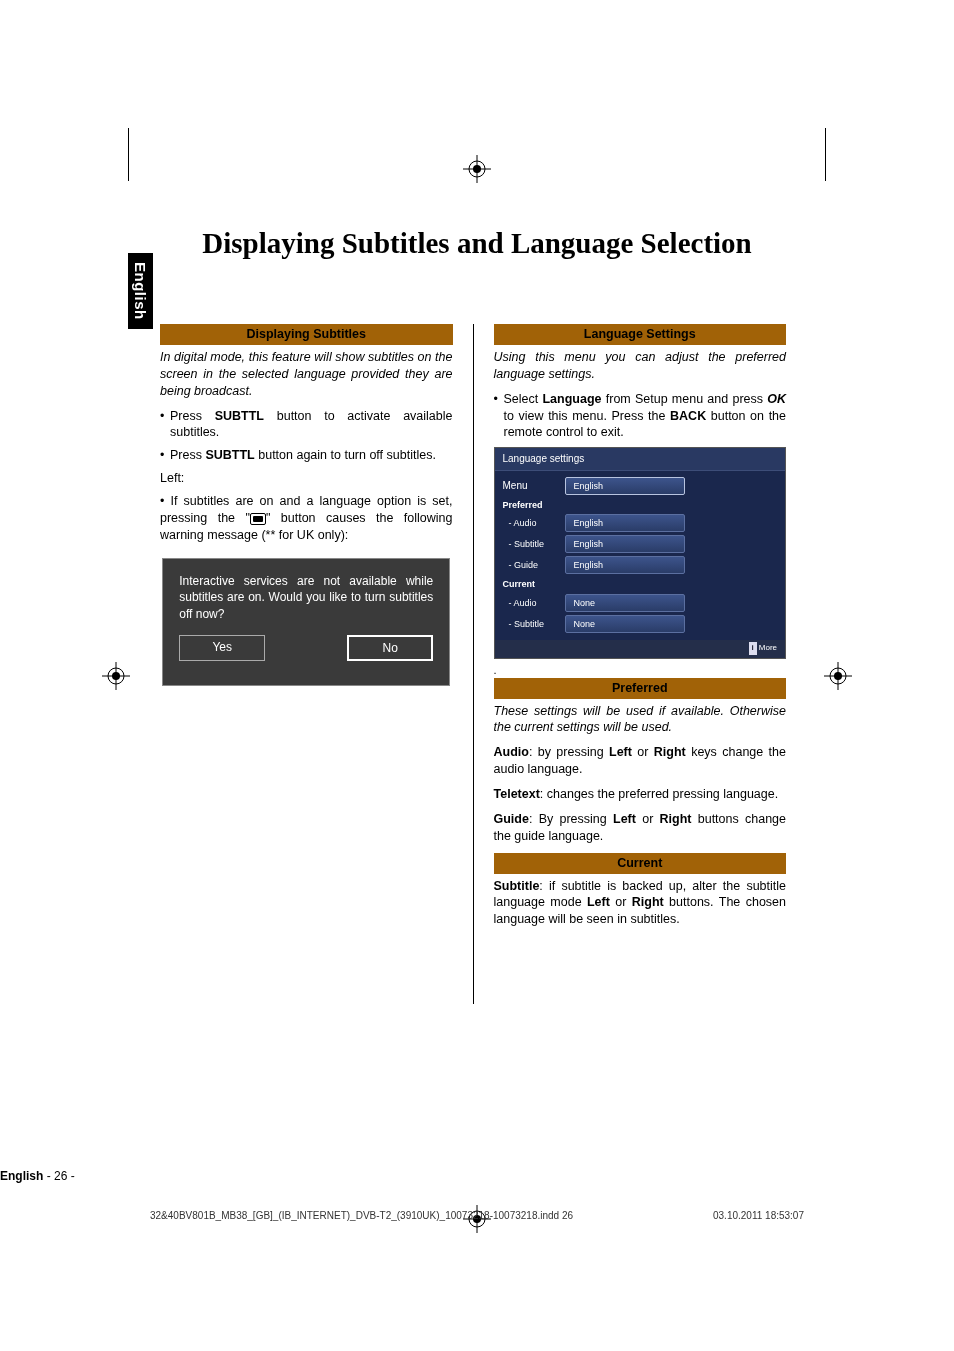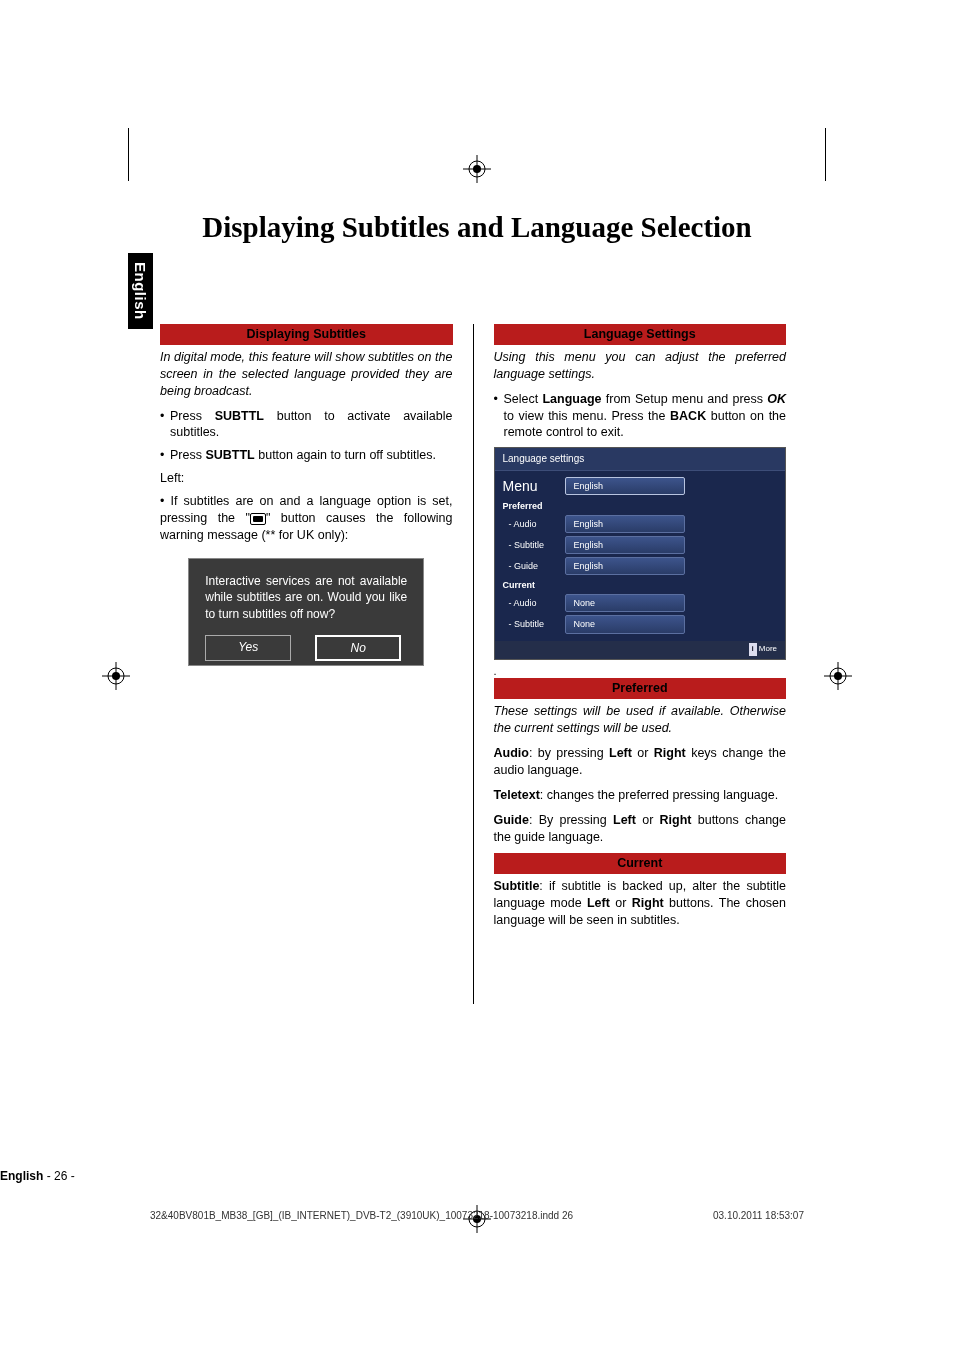--- a/index.html
+++ b/index.html
@@ -30,21 +30,21 @@
     color: #fff;
     writing-mode: vertical-rl;
     font-weight: bold;
     font-size: 15px;
     padding: 9px 4px;
     letter-spacing: 0.5px;
   }
 
   .page-title {
     position: absolute;
-    top: 211px;
+    top: 227px;
     left: 0;
     width: 100%;
     text-align: center;
     font-family: "Times New Roman", serif;
     font-size: 29px;
     font-weight: bold;
   }
 
   .crop-border-v {
     position: absolute;
@@ -67,55 +67,54 @@
     font-size: 12.5px;
     line-height: 1.35;
     text-align: justify;
   }
   .divider {
     width: 1px;
     border-left: 1px solid #000;
     min-height: 680px;
   }
   .section-heading {
-    background: #b91c1c;
+    background: #a16207;
     font-weight: bold;
     text-align: center;
     padding: 2px 0;
     margin-bottom: 4px;
   }
   .para { margin-bottom: 8px; }
   .para-italic { font-style: italic; }
   .bullet { margin-bottom: 6px; padding-left: 10px; position: relative; text-align: justify; }
   .bullet::before { content: "•"; position: absolute; left: 0; top: 0; }
   .note-label { margin-bottom: 6px; }
   .subttl-box {
     width: 100%;
     display: flex;
     justify-content: center;
     margin-top: 14px;
   }
   .dialog {
     background: #3a3a3a;
     color: #fff;
-    width: 236px;
-    padding: 14px 16px 4px;
+    width: 288px;
+    padding: 14px 16px 24px;
     font-size: 12px;
     border: 1px solid #888;
   }
   .dialog-text {
     text-align: justify;
     margin-bottom: 12px;
     line-height: 1.4;
   }
   .dialog-buttons {
     display: flex;
-    justify-content: flex-start;
+    justify-content: space-between;
     gap: 24px;
-    font-style: italic;
   }
   .dialog-btn {
     border: 1px solid #aaa;
     padding: 3px 0;
     width: 86px;
     text-align: center;
     font-size: 12px;
     background: transparent;
     color: #fff;
   }
@@ -142,21 +141,21 @@
     padding: 6px 8px 4px;
   }
   .tv-row {
     display: flex;
     align-items: center;
     margin-bottom: 3px;
     gap: 6px;
   }
   .tv-row-label {
     width: 56px;
-    font-size: 14px;
+    font-size: 10px;
   }
   .tv-row-set {
     padding-left: 6px;
     font-size: 9px;
   }
   .tv-select {
     background: linear-gradient(#3d548c, #2a3c68);
     border: 1px solid #5b6fa0;
     padding: 2px 8px;
     width: 120px;

